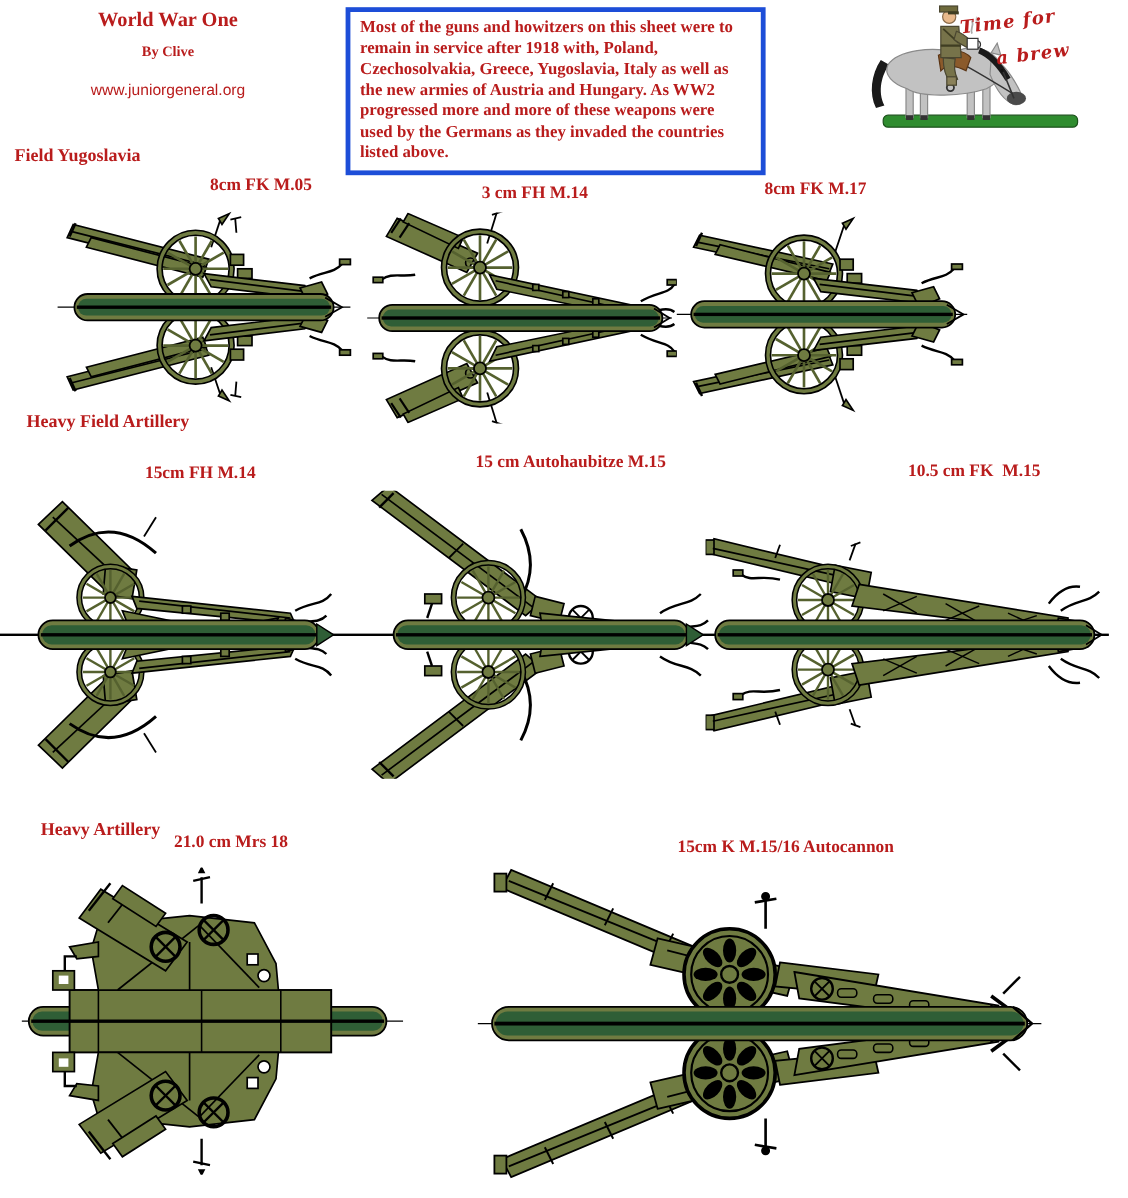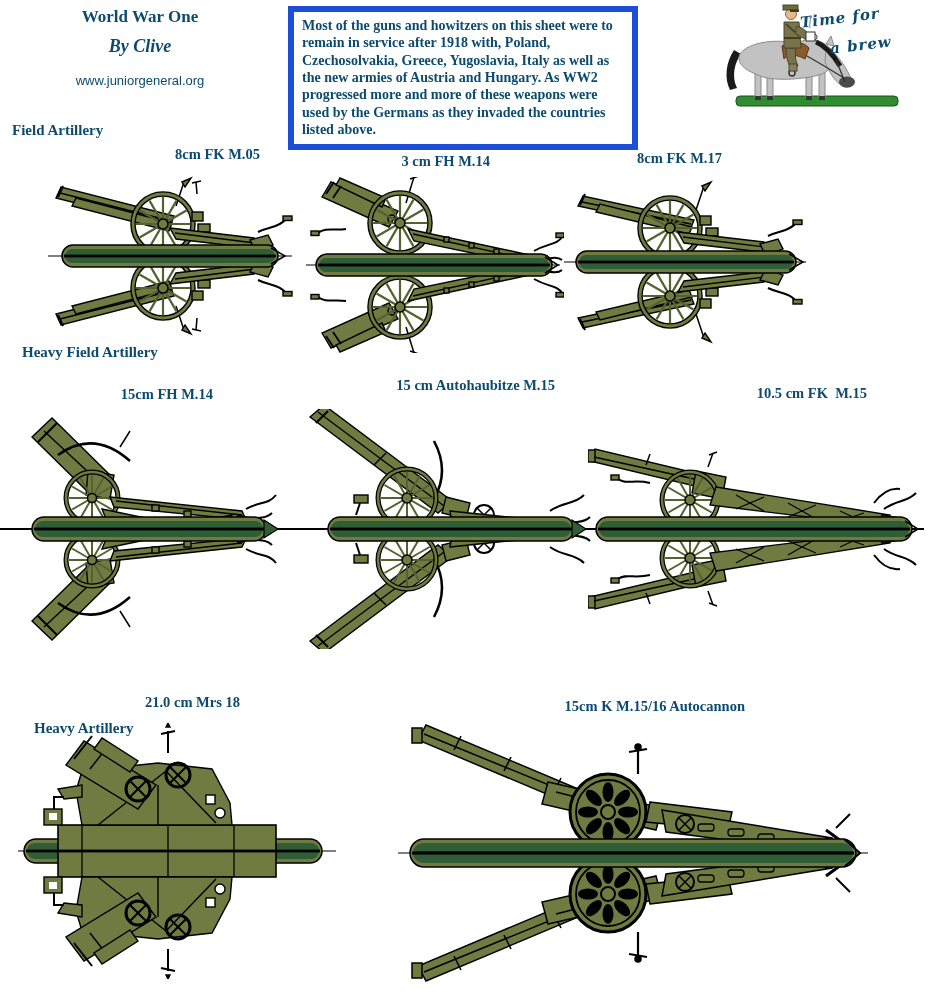--- a/index.html
+++ b/index.html
@@ -1,23 +1,23 @@
 <!DOCTYPE html>
 <html><head>
 <meta charset="utf-8">
 <style>
   html,body{margin:0;padding:0;background:#fff;}
   #sheet{position:relative;width:940px;height:998px;background:#fff;overflow:hidden;
-         font-family:"Liberation Serif",serif;color:#0c4a6e;}
+         font-family:"Liberation Serif",serif;color:#b91c1c;}
   .title-block{position:absolute;left:8px;top:8px;width:264px;text-align:center;}
   .title-line{font-size:17px;font-weight:bold;line-height:1.1;}
-  .byline{font-size:18px;font-weight:bold;margin-top:9px;font-style:italic;}
+  .byline{font-size:12px;font-weight:bold;margin-top:9px;}
   .website{font-family:"Liberation Sans",sans-serif;font-size:13px;font-weight:normal;margin-top:16px;}
   .note-box{position:absolute;left:288px;top:6px;width:350px;box-sizing:border-box;
-            border:6px solid #1d4ed8;padding:5px 8px;font-size:14px;font-weight:bold;line-height:1.24;}
+            border:4px solid #1d4ed8;padding:5px 8px;font-size:14px;font-weight:bold;line-height:1.24;}
   .caption{position:absolute;font-family:"DejaVu Serif",serif;font-style:italic;font-weight:bold;
            font-size:15px;transform:rotate(-7deg);letter-spacing:1px;}
   .sec-heading{position:absolute;font-size:15px;font-weight:bold;}
   .gun-label{position:absolute;font-size:14.5px;font-weight:bold;text-align:right;white-space:pre;}
   .fig{position:absolute;}
   .rowline{position:absolute;background:#000;height:2px;}
 </style>
 </head>
 <body>
 
@@ -67,31 +67,31 @@
       <path d="M112,26 C110,22 114,20 112,15" stroke="#aaa" stroke-width="1.5" fill="none"></path>
       <path d="M116,24 C118,20 114,17 116,12" stroke="#ccc" stroke-width="1.3" fill="none"></path>
       <circle cx="93" cy="12" r="5.5" fill="#E8B98C" stroke="#8a6b4a"></circle>
       <rect x="85" y="3" width="15" height="5" fill="#6E6A3C" stroke="#4a4630"></rect>
       <rect x="92" y="7.5" width="9" height="2.5" fill="#3f3d22"></rect>
     </g>
   </svg>
   <div class="caption" style="left:800px;top:9px">Time for</div>
   <div class="caption" style="left:830px;top:36px">a brew</div>
 
-  <div class="sec-heading" style="left:12px;top:122px">Field Artillery</div>
+  <div class="sec-heading" style="left:12px;top:122px">Field Yugoslavia</div>
   <div class="gun-label" style="left:60px;top:146px;width:200px">8cm FK M.05</div>
   <div class="gun-label" style="left:290px;top:153px;width:200px">3 cm FH M.14</div>
   <div class="gun-label" style="left:522px;top:150px;width:200px">8cm FK M.17</div>
 
   <div class="sec-heading" style="left:22px;top:344px">Heavy Field Artillery</div>
   <div class="gun-label" style="left:13px;top:386px;width:200px">15cm FH M.14</div>
   <div class="gun-label" style="left:300px;top:377px;width:255px">15 cm Autohaubitze M.15</div>
   <div class="gun-label" style="left:612px;top:385px;width:255px">10.5 cm FK  M.15</div>
 
-  <div class="sec-heading" style="left:34px;top:720px">Heavy Artillery</div>
+  <div class="sec-heading" style="left:34px;top:684px">Heavy Artillery</div>
   <div class="gun-label" style="left:40px;top:694px;width:200px">21.0 cm Mrs 18</div>
   <div class="gun-label" style="left:480px;top:698px;width:265px">15cm K M.15/16 Autocannon</div>
 
   <div class="rowline" style="left:0;top:528px;width:924px"></div>
 
   <svg class="fig" style="left:42px;top:176px" width="256" height="164" viewBox="0 0 256 164">
     <line x1="6" y1="80" x2="250" y2="80" stroke="#000" stroke-width="1"></line>
     <g id="g1" fill="#6F7B41" stroke="#000" stroke-width="1.4">
       <polygon points="14,22 19,11 132,40 128,51"></polygon>
       <line x1="18" y1="17" x2="129" y2="45" fill="none"></line>

